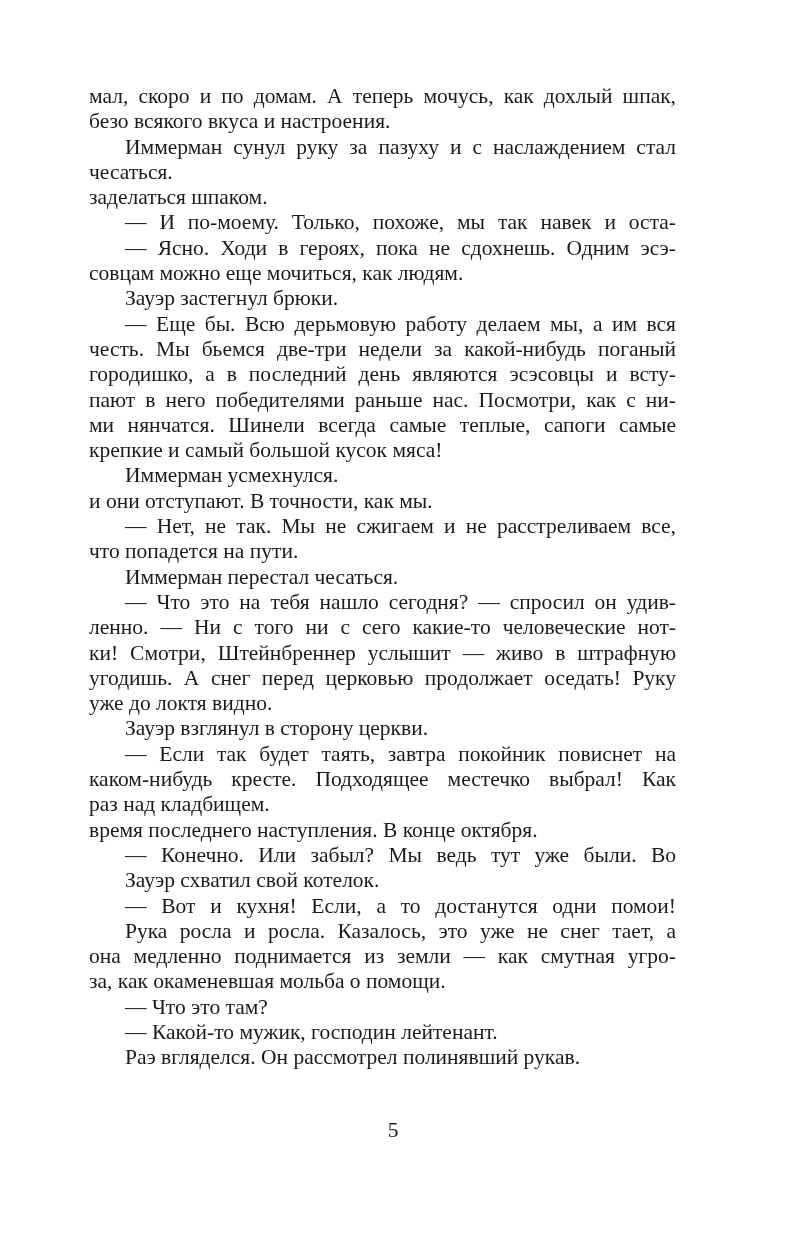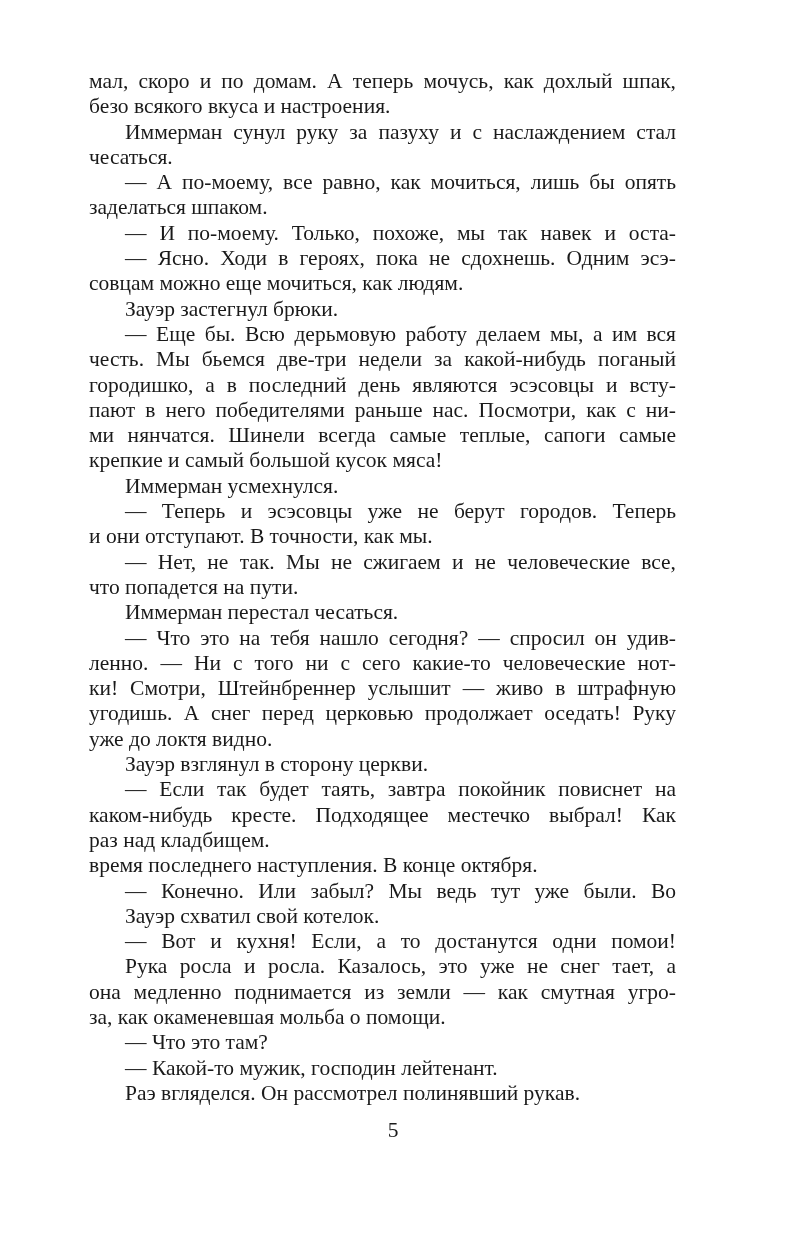--- a/index.html
+++ b/index.html
@@ -1,18 +1,18 @@
 <!DOCTYPE html>
 <html><head>
 <meta charset="utf-8">
 <style>
   html, body { margin: 0; padding: 0; background: #ffffff; }
   body { width: 786px; height: 1241px; position: relative; overflow: hidden; }
   .page {
-    position: absolute; left: 89px; top: 69px; width: 587px;
+    position: absolute; left: 89px; top: 84px; width: 587px;
     font-family: "Liberation Serif", "DejaVu Serif", serif;
     font-size: 21.5px; line-height: 25.3px; color: #1a1a1a;
   }
   .line { display: block; white-space: nowrap; text-align: justify; text-align-last: justify; height: 25.3px; }
   .line.last { text-align-last: left; }
   .line.indent { padding-left: 36px; }
   .page-number {
     position: absolute; left: 0; width: 786px; top: 1118px;
     text-align: center;
     font-family: "Liberation Serif", "DejaVu Serif", serif;
@@ -20,36 +20,34 @@
   }
 </style>
 </head>
 <body>
 
 <div class="page" id="page-body">
     <span class="line">мал, скоро и по домам. А теперь мочусь, как дохлый шпак,</span>
     <span class="line last">безо всякого вкуса и настроения.</span>
     <span class="line indent">Иммерман сунул руку за пазуху и с наслаждением стал</span>
     <span class="line last">чесаться.</span>
-    <span class="line indent">— А по-моему, все равно, как мочиться, лишь бы опять</span>
     <span class="line last">заделаться шпаком.</span>
     <span class="line indent">— И по-моему. Только, похоже, мы так навек и оста-</span>
     <span class="line indent">— Ясно. Ходи в героях, пока не сдохнешь. Одним эсэ-</span>
     <span class="line last">совцам можно еще мочиться, как людям.</span>
     <span class="line indent last">Зауэр застегнул брюки.</span>
     <span class="line indent">— Еще бы. Всю дерьмовую работу делаем мы, а им вся</span>
     <span class="line">честь. Мы бьемся две-три недели за какой-нибудь поганый</span>
     <span class="line">городишко, а в последний день являются эсэсовцы и всту-</span>
     <span class="line">пают в него победителями раньше нас. Посмотри, как с ни-</span>
     <span class="line">ми нянчатся. Шинели всегда самые теплые, сапоги самые</span>
     <span class="line last">крепкие и самый большой кусок мяса!</span>
     <span class="line indent last">Иммерман усмехнулся.</span>
-    <span class="line indent">— Теперь и эсэсовцы уже не берут городов. Теперь</span>
     <span class="line last">и они отступают. В точности, как мы.</span>
-    <span class="line indent">— Нет, не так. Мы не сжигаем и не человеческие все,</span>
+    <span class="line indent">— Нет, не так. Мы не сжигаем и не расстреливаем все,</span>
     <span class="line last">что попадется на пути.</span>
     <span class="line indent last">Иммерман перестал чесаться.</span>
     <span class="line indent">— Что это на тебя нашло сегодня? — спросил он удив-</span>
     <span class="line">ленно. — Ни с того ни с сего какие-то человеческие нот-</span>
     <span class="line">ки! Смотри, Штейнбреннер услышит — живо в штрафную</span>
     <span class="line">угодишь. А снег перед церковью продолжает оседать! Руку</span>
     <span class="line last">уже до локтя видно.</span>
     <span class="line indent last">Зауэр взглянул в сторону церкви.</span>
     <span class="line indent">— Если так будет таять, завтра покойник повиснет на</span>
     <span class="line">каком-нибудь кресте. Подходящее местечко выбрал! Как</span>

